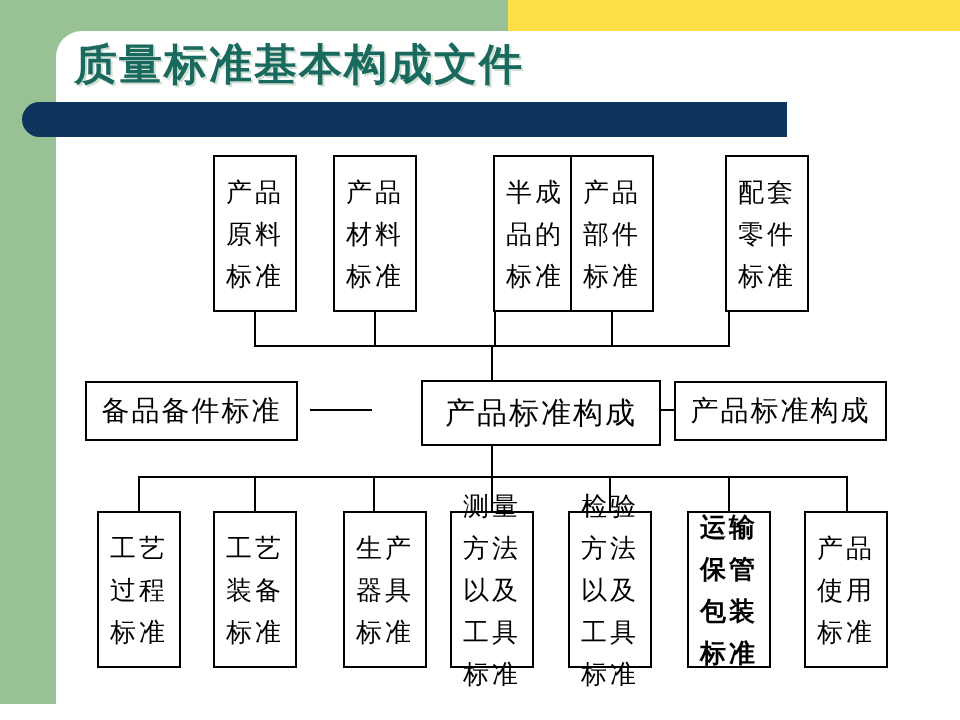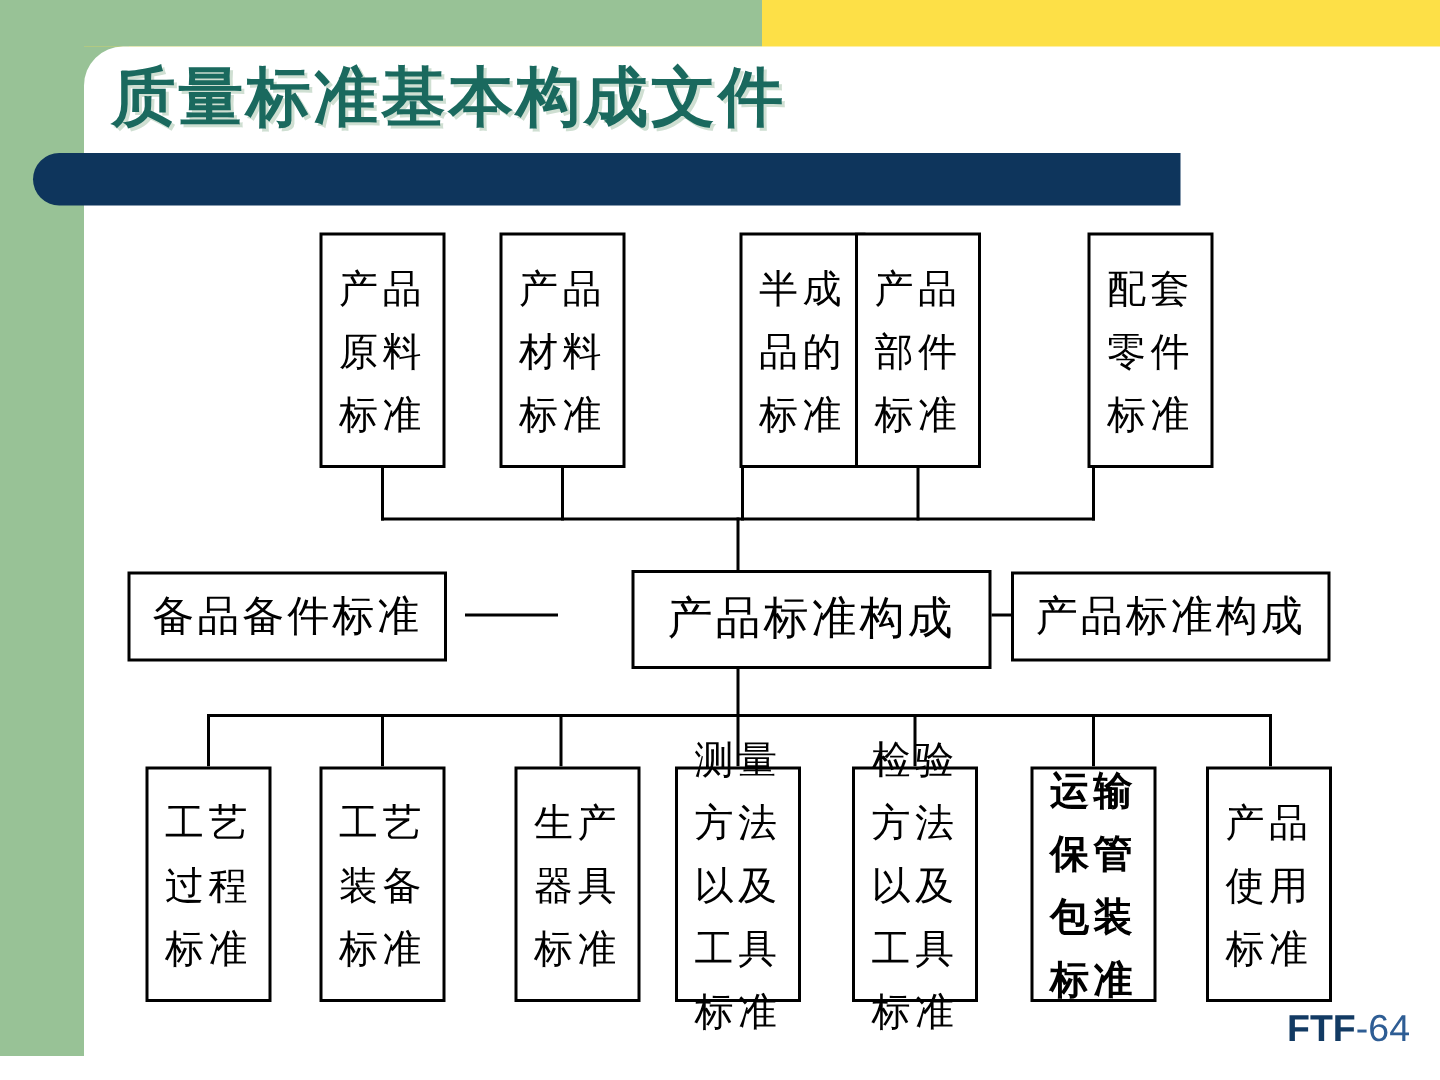--- a/index.html
+++ b/index.html
@@ -124,17 +124,14 @@
 工具
 标准</div>
   <div class="node node-tall" style="left:687px;top:511px;font-weight:bold;">运输
 保管
 包装
 标准</div>
   <div class="node node-tall" style="left:804px;top:511px;">产品
 使用
 标准</div>
 
-  <div class="footer">
-    <span class="ftf">FTF</span><span class="num">-64</span>
-  </div>
 
 </div>
 
 </body></html>

